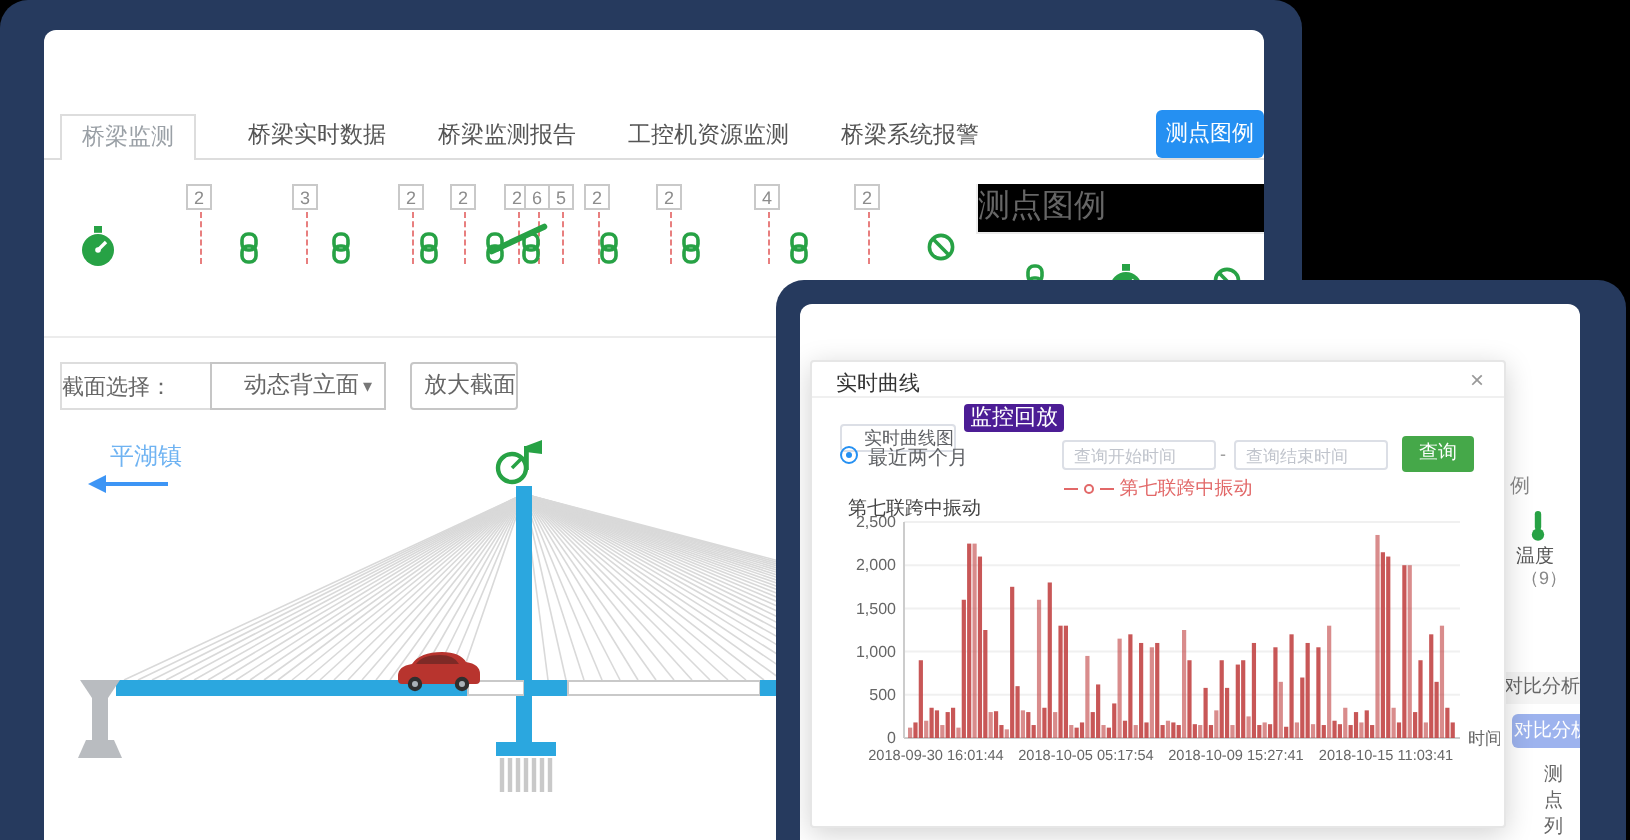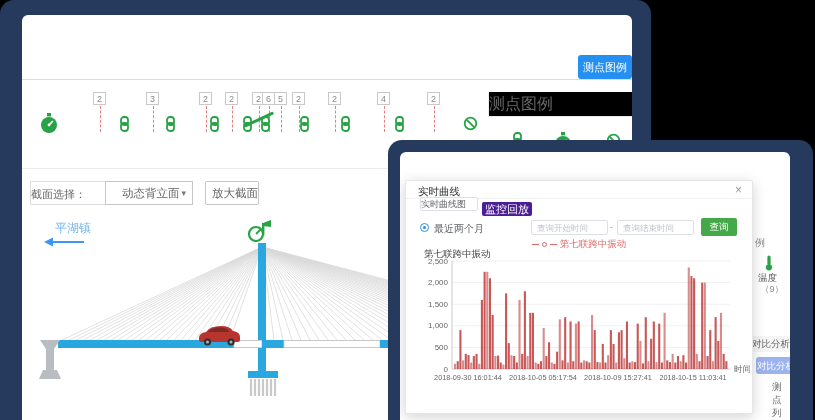--- a/index.html
+++ b/index.html
@@ -47,22 +47,22 @@
     line-height:16px;padding-left:4px}
   #sp-compare-btn{left:356px;top:205px;width:40px;height:17px;background:#9db3ee;color:#fff;font-size:9.5px;
     line-height:17px;text-align:center;border-radius:3px;cursor:pointer}
   #sp-list-header{left:372px;top:229px}
   
   #modal{left:5px;top:28px;width:348px;height:234px;background:#fff;border:1px solid #e6e6e6;
     box-shadow:0 3px 14px rgba(0,0,0,.18);border-radius:2px;box-sizing:border-box}
   #m-title{left:12px;top:4px;font-size:10.5px;color:#333}
   #m-close{right:10px;top:2px;font-size:12px;color:#999;cursor:pointer}
   #m-hline{left:0;top:17px;width:100%;height:1px;background:#f0f0f0}
-  #m-tab1{left:14px;top:16px;width:58px;height:14px;border:1px solid #dcdfe6;border-radius:2px;font-size:9px;
-    color:#606266;line-height:13px;text-align:left;box-sizing:border-box;background:#fff;cursor:pointer}
+  #m-tab1{left:14px;top:31px;width:58px;height:14px;border:1px solid #dcdfe6;border-radius:2px;font-size:9px;
+    color:#606266;line-height:13px;text-align:right;box-sizing:border-box;background:#fff;cursor:pointer}
   #m-tab2{left:76px;top:21px;width:50px;height:14px;background:#4c1d95;border-radius:2px;font-size:11px;
     color:#fff;line-height:14px;text-align:center;cursor:pointer}
   #m-radio{left:14px;top:42px;width:9px;height:9px;border:1px solid #2590f2;border-radius:50%;box-sizing:border-box}
   #m-radio::after{content:"";position:absolute;left:2px;top:2px;width:3px;height:3px;border-radius:50%;background:#2590f2}
   #m-radio-label{left:28px;top:41px;font-size:10px;color:#606266}
   .m-input{position:absolute;top:39px;width:77px;height:15px;border:1px solid #dcdfe6;border-radius:2px;
     font-size:8.5px;color:#666;padding:0 5px;box-sizing:border-box;font-family:inherit}
   .m-input::placeholder{color:#c0c4cc}
   #m-sep{left:204px;top:41px;font-size:9px;color:#999}
   #m-query{left:295px;top:37px;width:36px;height:18px;background:#45a849;color:#fff;font-size:9.5px;
@@ -73,20 +73,27 @@
   .leg-dot{width:5px;height:5px;border:1px solid #e26868;border-radius:50%;background:#fff;box-sizing:border-box}
   #m-chart-title{left:18px;top:67px;font-size:9.5px;color:#444}
   #m-chart{left:8px;top:74px}
 </style>
 </head>
 <body>
 
 <div id="main-frame" class="abs">
   <div id="main-content">
 
+    <div id="tabs" class="abs">
+        <div class="tab active">桥梁监测</div>
+        <div class="tab">桥梁实时数据</div>
+        <div class="tab">桥梁监测报告</div>
+        <div class="tab">工控机资源监测</div>
+        <div class="tab">桥梁系统报警</div>
+      </div>
     <div id="tabline" class="abs"></div>
     <div id="video-btn" class="abs">测点图例</div>
 
     <div id="sensor-area" class="abs" style="left:0;top:0;width:610px;height:160px">
         <span class="sicon" style="left: 18px; top: 98px;"><svg width="18" height="21" viewBox="0 0 18 21">
             <rect x="7" y="0" width="4" height="3.4" fill="#27a245"></rect>
             <circle cx="9" cy="12" r="8" fill="#27a245"></circle>
             <path d="M9,12 L13,8" stroke="#fff" stroke-width="1.7"></path>
             <circle cx="9" cy="12" r="1.4" fill="#fff"></circle>
           </svg></span>

